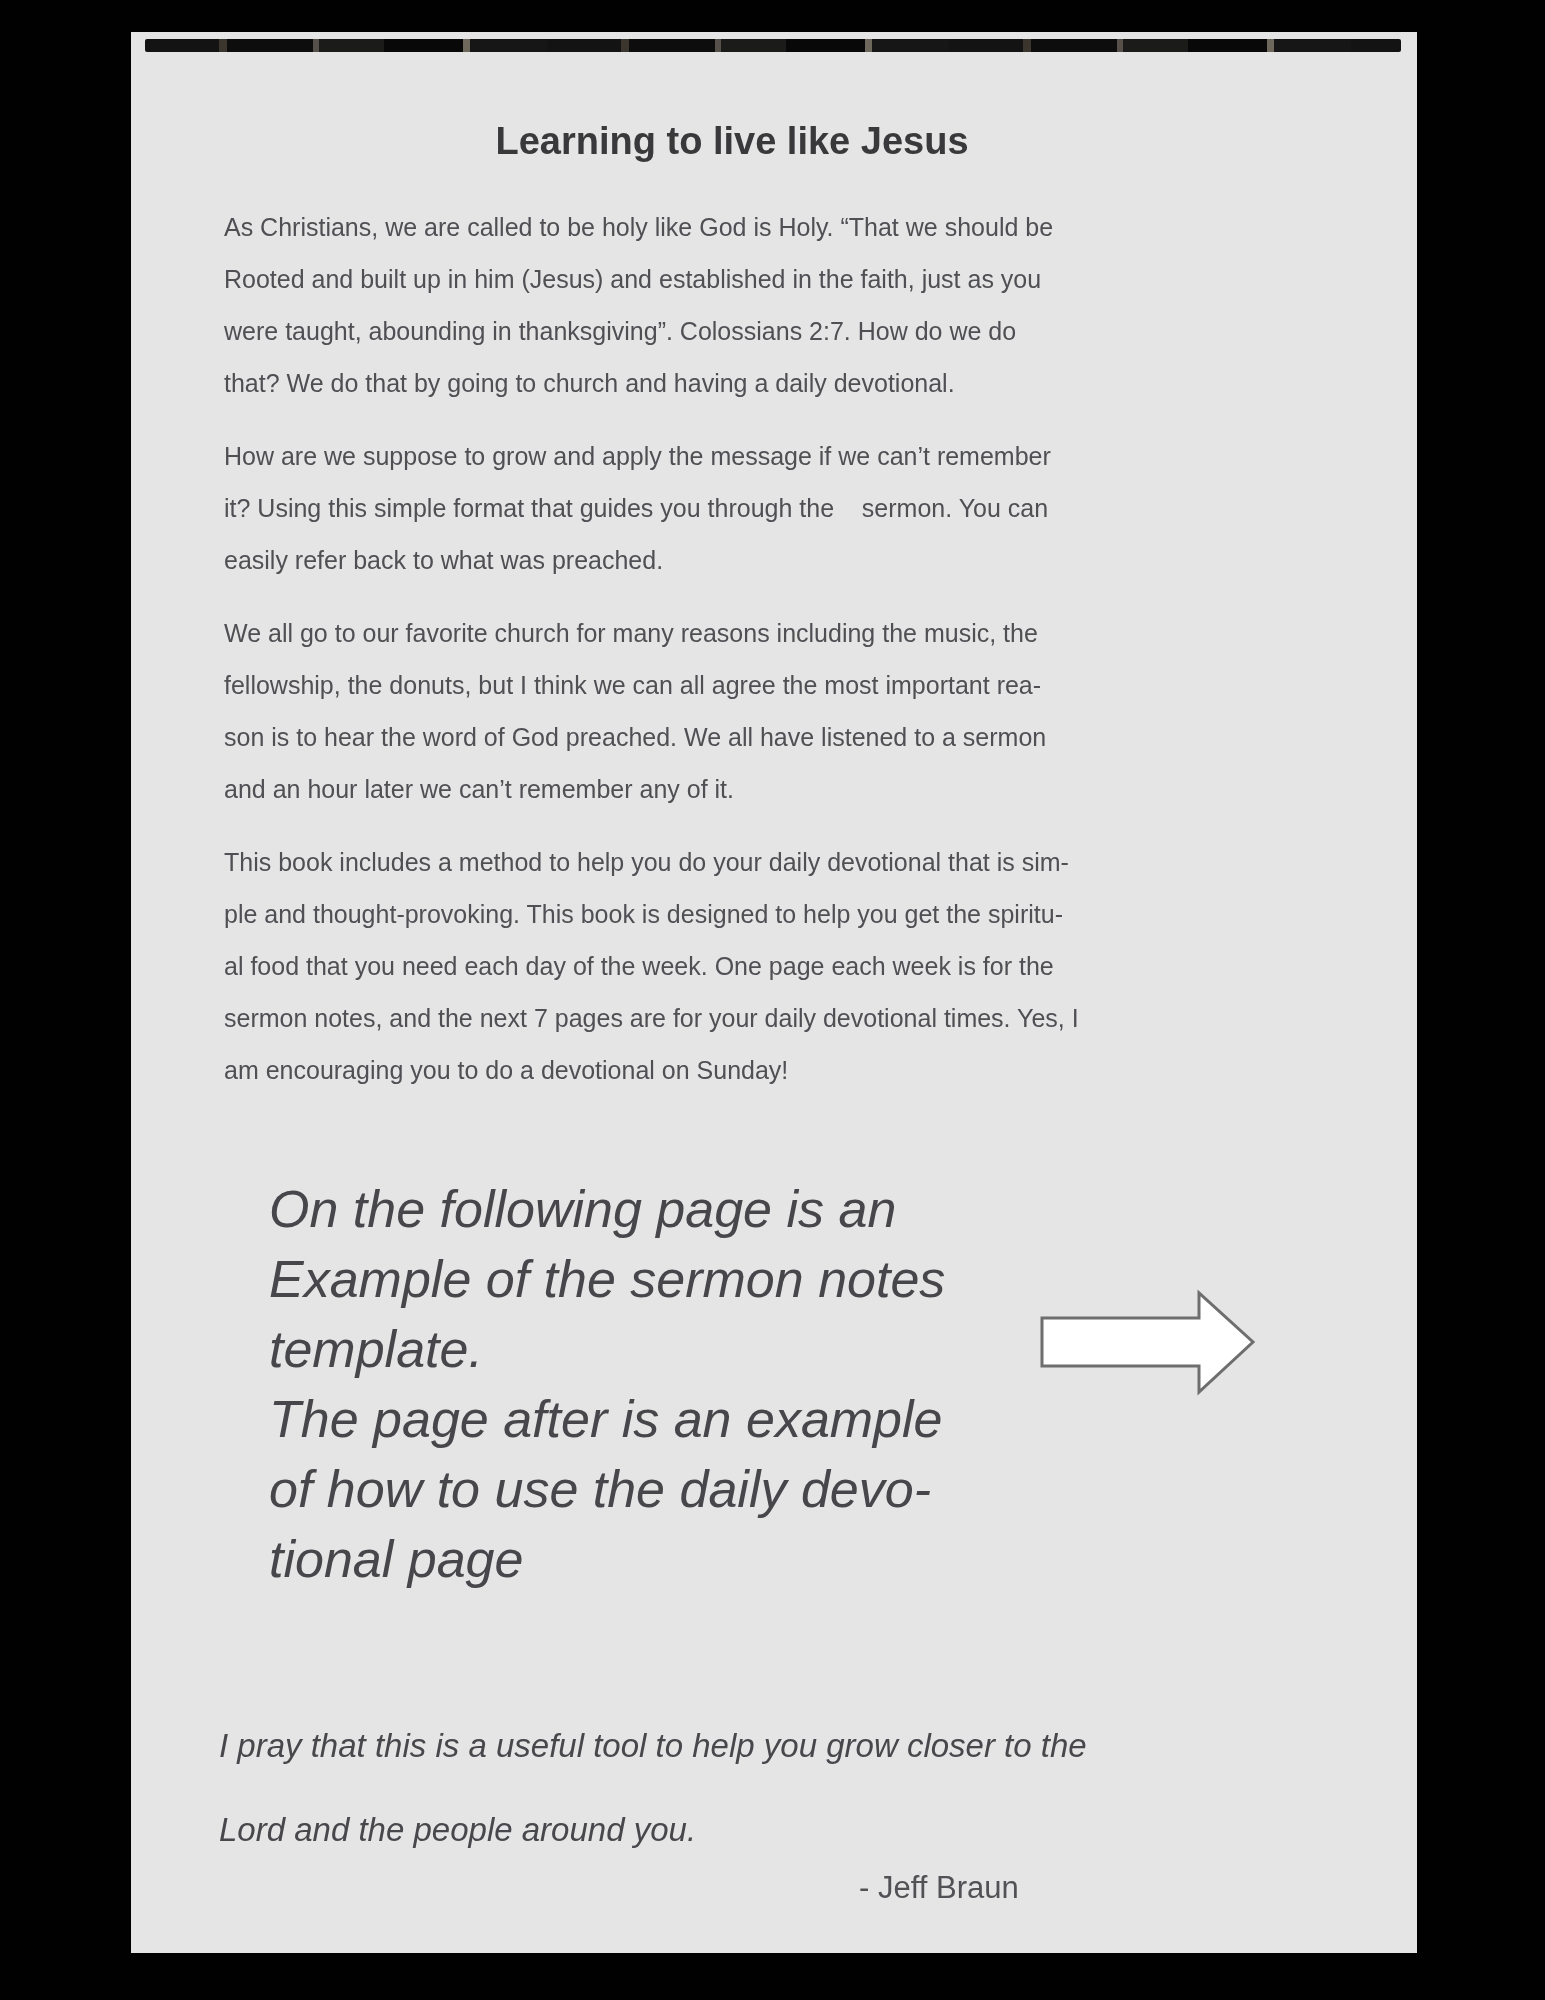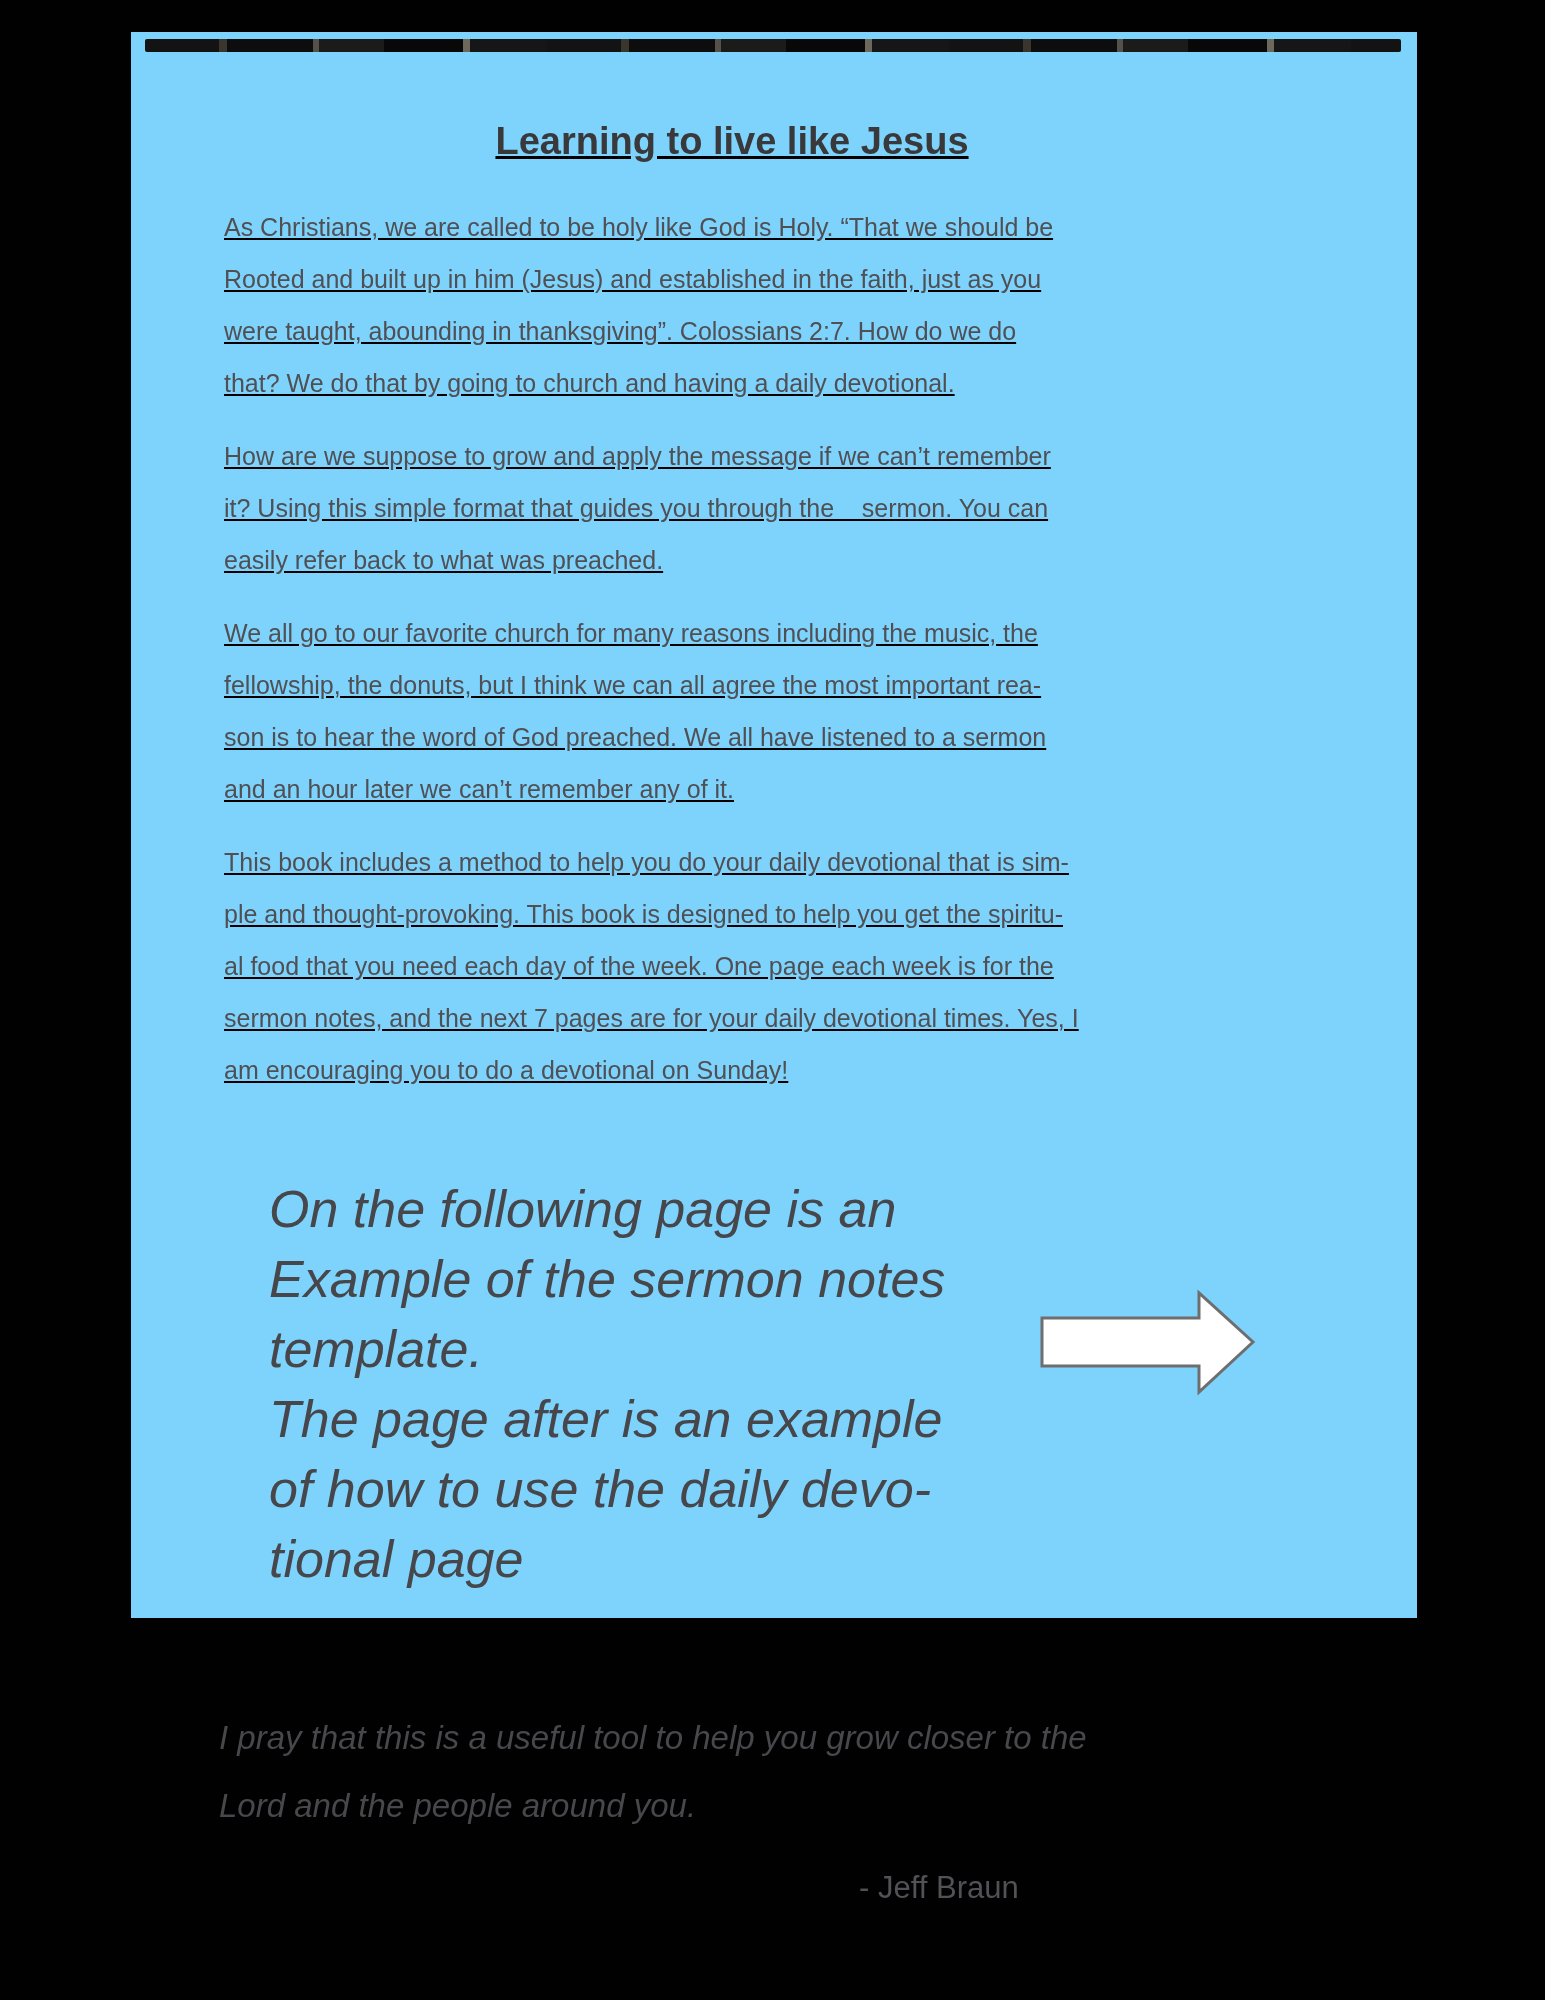--- a/index.html
+++ b/index.html
@@ -6,23 +6,22 @@
   body {
     width: 1545px; height: 2000px;
     background: #010101;
     position: relative;
     overflow: hidden;
     font-family: "Liberation Sans", "DejaVu Sans", sans-serif;
   }
   .page {
     position: absolute;
     left: 131px; top: 32px;
-    width: 1286px; height: 1586px;
-    background: #7dd3fc;
-    text-decoration: underline;
+    width: 1286px; height: 1921px;
+    background: #e5e5e5;
   }
   .scan-band {
     position: absolute;
     left: 14px; top: 7px;
     width: 1256px; height: 13px;
     background: repeating-linear-gradient(90deg,
       #131313 0 74px, #3a352d 74px 82px,
       #0d0d0d 82px 168px, #55504a 168px 174px,
       #1b1b1a 174px 239px, #080808 239px 318px,
       #6e675c 318px 325px, #161616 325px 402px);
@@ -59,21 +58,21 @@
   .arrow {
     position: absolute;
     left: 908px; top: 1256px;
     width: 220px; height: 110px;
   }
   .closing {
     position: absolute;
     left: 88px; top: 1672px;
     font-style: italic;
     font-size: 33px;
-    line-height: 68px;
+    line-height: 84px;
     color: #47474c;
     white-space: pre-wrap;
   }
   .signature {
     position: absolute;
     left: 728px; top: 1838px;
     font-size: 31px;
     color: #515156;
   }
 </style>

